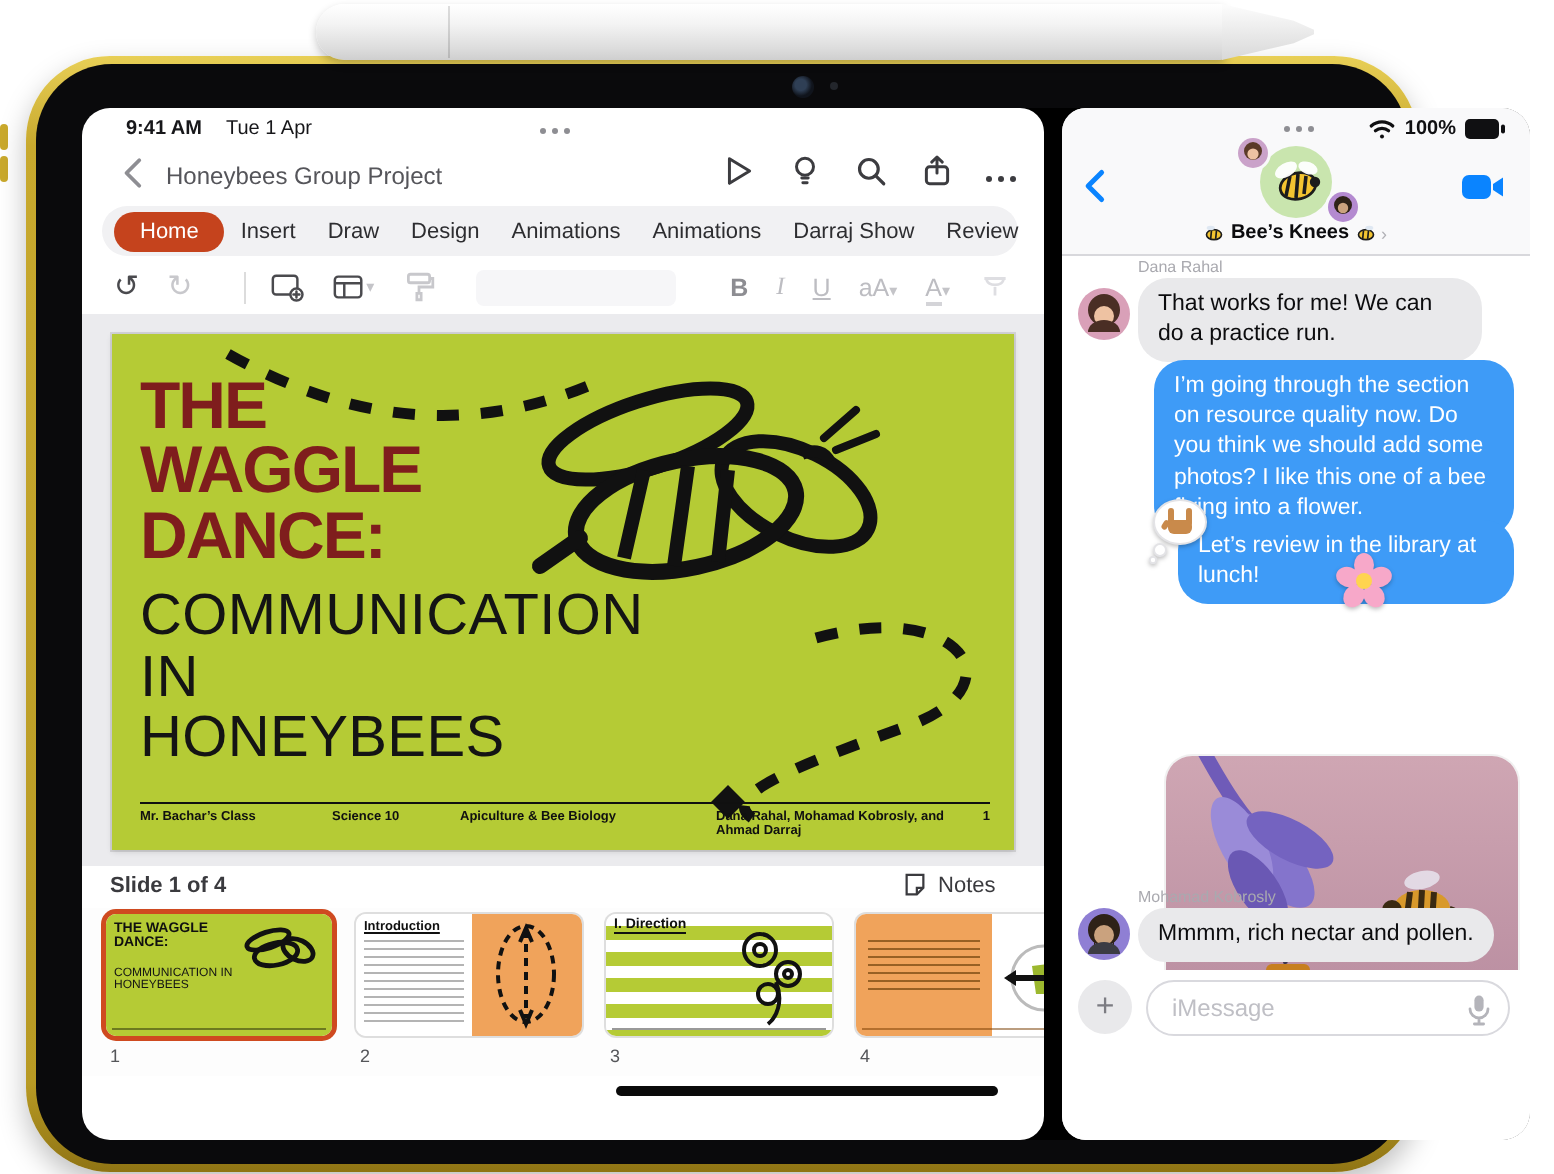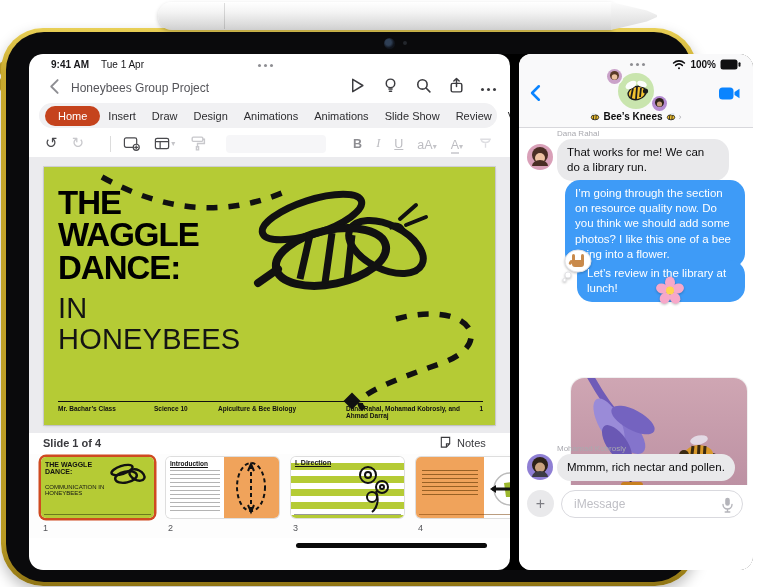--- a/index.html
+++ b/index.html
@@ -1,20 +1,20 @@
 <!DOCTYPE html>
 <html><head>
 <meta charset="utf-8">
 <style>
   * { margin:0; padding:0; box-sizing:border-box; }
   html,body { width:777px; height:587px; background:#fff; font-family:"Liberation Sans","DejaVu Sans",sans-serif; overflow:hidden; }
 
   
   #stage { position:relative; width:777px; height:587px; background:#fff; }
-  #device { position:absolute; left:1px; top:28px; width:696px; height:558px;
+  #device { position:absolute; left:13px; top:28px; width:696px; height:558px;
     background:linear-gradient(180deg,#e8cf56,#c8a92e 8%,#b89a24 92%,#8f7414);
     border-radius:42px; box-shadow:0 6px 14px rgba(0,0,0,.25); }
   #bezel { position:absolute; left:5px; top:4px; right:5px; bottom:4px; background:#0a0a0c; border-radius:38px; }
   #camera { position:absolute; left:378px; top:6px; width:11px; height:11px; border-radius:50%;
     background:radial-gradient(circle at 40% 40%, #2f3f55 0 30%, #10141c 60%); }
   #camdot { position:absolute; left:397px; top:9px; width:4px; height:4px; border-radius:50%; background:#23262c; }
   #pencil { position:absolute; left:158px; top:2px; width:455px; height:28px; z-index:6;
     background:linear-gradient(180deg,#ffffff 0%,#f4f4f4 35%,#dcdcdc 80%,#cfcfcf 100%);
     border-radius:14px 3px 3px 14px; box-shadow:0 2px 4px rgba(0,0,0,.22); }
   #pencil .seam { position:absolute; left:66px; top:1px; bottom:1px; width:1px; background:rgba(0,0,0,.13); }
@@ -59,21 +59,21 @@
   .tb-right { margin-left:auto; display:flex; align-items:center; gap:14px; }
   .fmt { font-size:12.5px; color:#bdbdc2; }
   .fmt.b { font-weight:700; color:#8d8d92; }
   .fmt.i { font-style:italic; font-family:"Liberation Serif",serif; }
   .fmt.u { text-decoration:underline; }
   .chev { font-size:8px; color:#c4c4c8; }
 
   .pp-canvas { position:absolute; left:0; top:103px; width:100%; height:276px; background:#ebebee; }
   .slide { position:absolute; left:15px; top:10px; width:451px; height:258px; background:#b5cb35;
     box-shadow:0 0 0 1px rgba(0,0,0,.10), 0 1px 3px rgba(0,0,0,.12); overflow:hidden; }
-  .slide-title { position:absolute; left:14px; top:20px; font-weight:900; font-size:33px; line-height:.98; letter-spacing:-1px; color:#000000; }
+  .slide-title { position:absolute; left:14px; top:20px; font-weight:900; font-size:33px; line-height:.98; letter-spacing:-1px; color:#7f1d1d; }
   .slide-sub { position:absolute; left:14px; top:126px; font-weight:300; font-size:29px; line-height:1.06; letter-spacing:.2px; color:#141414; }
   .slide-foot { position:absolute; left:14px; right:12px; bottom:6px; border-top:1.5px solid #101010; padding-top:3px;
     display:flex; font-size:6.5px; font-weight:700; color:#101010; }
   .sf1{width:96px}.sf2{width:64px}.sf3{width:128px}.sf4{flex:1}.sf5{width:10px;text-align:right}
   .slide-deco { position:absolute; left:0; top:0; pointer-events:none; }
 
   .pp-statusrow { position:absolute; left:0; top:379px; width:100%; height:21px; }
   .pp-slidecount { position:absolute; left:14px; top:4px; font-size:11px; font-weight:700; color:#3a3a3e; }
   .pp-noteswrap { position:absolute; right:12px; top:3px; display:flex; gap:20px; align-items:center;flex-direction:column; }
   .pp-notebtn { display:flex; gap:5px; align-items:center; font-size:11px; color:#3a3a3e; }
@@ -190,21 +190,21 @@
             </div>
           </div>
 
           <div class="pp-tabs">
             <span class="pp-tab active">Home</span>
             <span class="pp-tab">Insert</span>
             <span class="pp-tab">Draw</span>
             <span class="pp-tab">Design</span>
             <span class="pp-tab">Animations</span>
             <span class="pp-tab">Animations</span>
-            <span class="pp-tab">Slide Show</span>
+            <span class="pp-tab">Darraj Show</span>
             <span class="pp-tab">Review</span>
             <span class="pp-tab">View</span>
           </div>
 
           <div class="pp-toolbar">
             <span class="tb-ico tglyph">↺</span>
             <span class="tb-ico tglyph dis">↻</span>
             <span class="tb-sep"></span>
             <span class="tb-ico">
               <svg class="icn" viewBox="0 0 18 16" fill="none" stroke="#4a4a4e" stroke-width="1.3">
@@ -242,20 +242,21 @@
           </div>
 
           <div class="pp-canvas">
             <div class="slide">
               <div class="slide-title">
                 <div>THE</div>
                 <div>WAGGLE</div>
                 <div>DANCE:</div>
               </div>
               <div class="slide-sub">
+                <div>COMMUNICATION</div>
                 <div>IN</div>
                 <div>HONEYBEES</div>
               </div>
               <svg class="slide-deco" width="451" height="258" viewBox="0 0 451 258">
                 <g stroke="#111" fill="none">
                   <path d="M58,10 Q150,62 238,26" stroke-width="5.5" stroke-dasharray="11 11"></path>
                   <ellipse cx="268" cy="50" rx="52" ry="17" stroke-width="7" transform="rotate(-18 268 50)"></ellipse>
                   <ellipse cx="342" cy="80" rx="40" ry="22" stroke-width="7" transform="rotate(26 342 80)"></ellipse>
                   <ellipse cx="287" cy="90" rx="56" ry="27" stroke-width="8" transform="rotate(-12 287 90)"></ellipse>
                   <path d="M266,68 L256,112 M288,66 L281,116 M308,68 L303,114" stroke-width="7"></path>
@@ -435,21 +436,21 @@
 
           <div class="ms-conv">
             <span class="ms-label" style="left:38px;top:1px">Dana Rahal</span>
             <div class="msg-avatar" style="left:8px;top:16px;background:#d9a0b8">
               <svg width="26" height="26" viewBox="0 0 26 26">
                   <circle cx="13" cy="11" r="8" fill="#4a2e24"></circle>
                   <circle cx="13" cy="14" r="5" fill="#eec2a2"></circle>
                   <path d="M5 22 a8 6 0 0 1 16 0" fill="#4a2e24"></path>
                 </svg>
             </div>
-            <div class="bubble recv" style="left:38px;top:11px;width:172px">That works for me! We can do a library run.</div>
+            <div class="bubble recv" style="left:38px;top:11px;width:172px">That works for me! We can do a practice run.</div>
 
             <div class="bubble sent" style="right:8px;top:52px;width:180px">I’m going through the section on resource quality now. Do you think we should add some photos? I like this one of a bee flying into a flower.</div>
             <svg class="sticker" style="left:136px;top:148px" width="30" height="30" viewBox="0 0 30 30">
               <g fill="#f7a8c9">
                 <ellipse cx="15" cy="6.5" rx="5" ry="6"></ellipse>
                   <ellipse cx="23" cy="12.5" rx="5" ry="6" transform="rotate(72 23 12.5)"></ellipse>
                 <ellipse cx="20" cy="22" rx="5" ry="6" transform="rotate(144 20 22)"></ellipse>
                   <ellipse cx="10" cy="22" rx="5" ry="6" transform="rotate(216 10 22)"></ellipse>
                 <ellipse cx="7" cy="12.5" rx="5" ry="6" transform="rotate(288 7 12.5)"></ellipse>
               </g>

